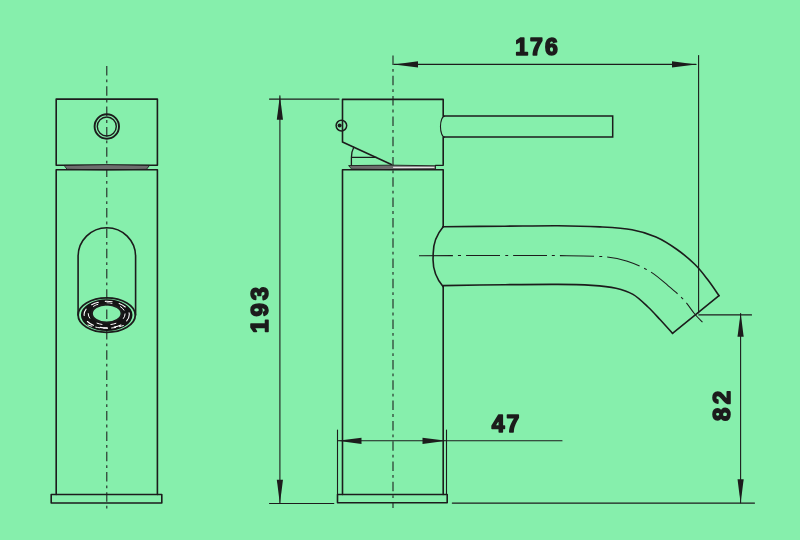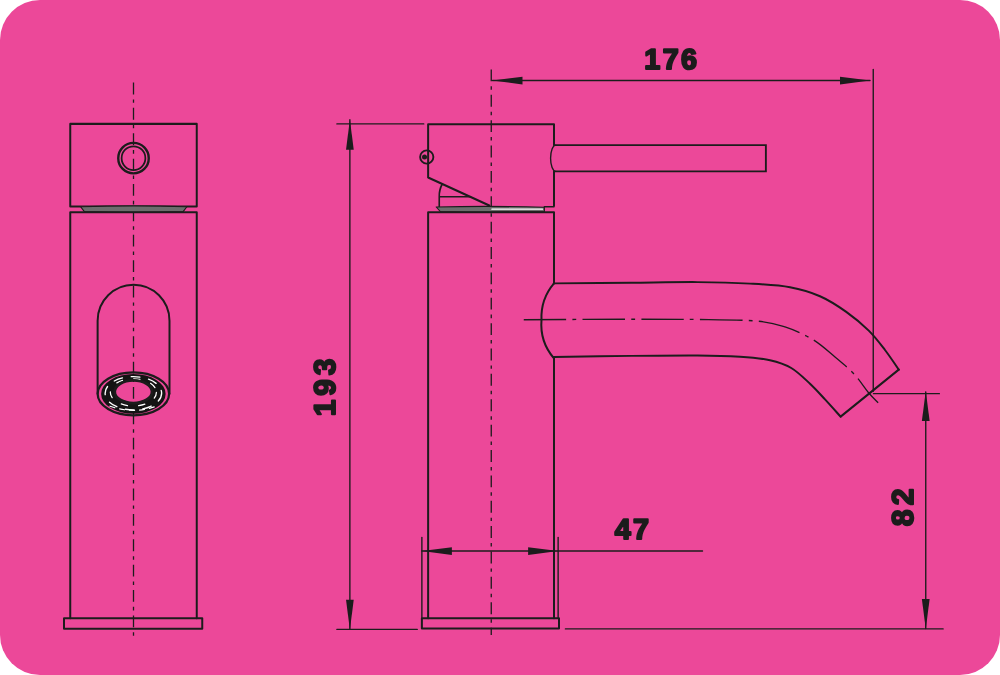--- a/index.html
+++ b/index.html
@@ -1,16 +1,16 @@
 <!DOCTYPE html>
 <html><head>
 <meta charset="utf-8">
 <style>
   html,body{margin:0;padding:0;background:#ffffff;}
-  .wrap{width:800px;height:540px;position:relative;background:#ec4899;overflow:hidden;border-radius:32px;}
+  .wrap{width:800px;height:540px;position:relative;background:#86efac;overflow:hidden;}
   svg{display:block;}
   text{font-family:"Liberation Sans",sans-serif;font-weight:bold;fill:#1c1c1c;}
 </style>
 </head>
 <body>
 <div class="wrap">
 <svg width="800" height="540" viewBox="0 0 800 540">
 <g fill="none" stroke="#1c1c1c" stroke-width="1.6" stroke-linecap="round" stroke-linejoin="round">
 
   <path d="M106.8,66 V510" stroke-width="1.05" stroke-dasharray="9.5 4 2.8 4" stroke-linecap="butt"></path>

